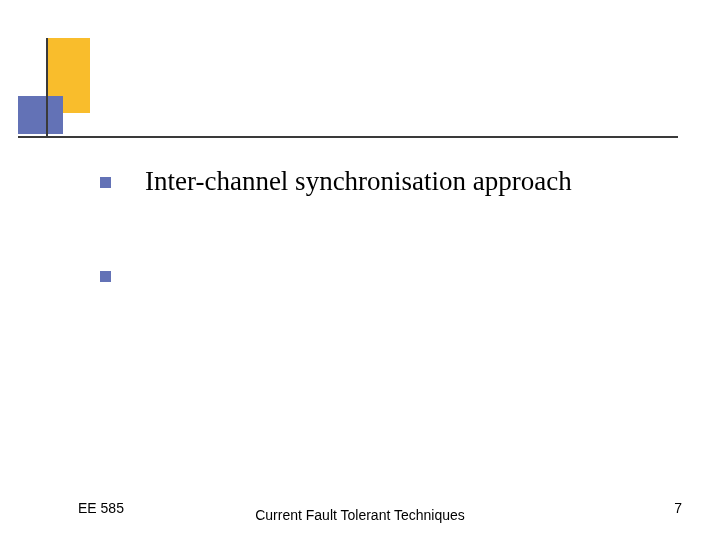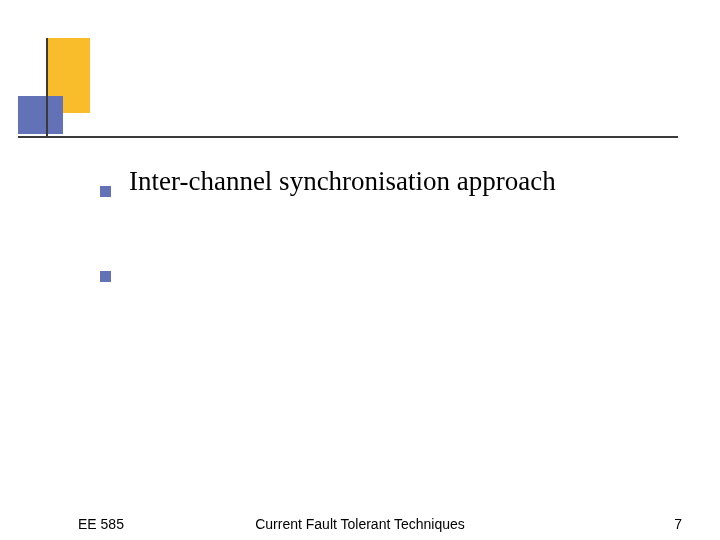--- a/index.html
+++ b/index.html
@@ -51,53 +51,55 @@
     background: #3a3a3a;
   }
   .content {
     position: absolute;
     top: 165px;
     left: 100px;
     width: 560px;
   }
   .bullet-row {
     display: flex;
-    align-items: flex-end;
+    align-items: flex-start;
     margin-bottom: 62px;
+    gap: 16px;
   }
   .bullet-square {
     width: 11px;
     height: 11px;
     background: #6372b6;
     flex-shrink: 0;
     margin-top: 12px;
     margin-right: 18px;
   }
   .bullet-text {
     font-size: 27px;
     color: #000;
     line-height: 1.2;
   }
   .footer {
     position: absolute;
-    bottom: 8px;
+    bottom: 24px;
     left: 0;
     width: 720px;
     display: flex;
     justify-content: space-between;
     align-items: baseline;
     padding: 0 38px 0 78px;
     font-family: Arial, Helvetica, sans-serif;
     font-size: 14px;
     color: #000;
   }
   .footer-center {
     position: absolute;
     left: 50%;
     transform: translateX(-50%);
+    margin-top: 7px;
   }
 </style>
 </head>
 <body>
 
 <div class="decoration">
   <div class="yellow-block"></div>
   <div class="blue-block"></div>
 </div>
 <div class="vline"></div>

